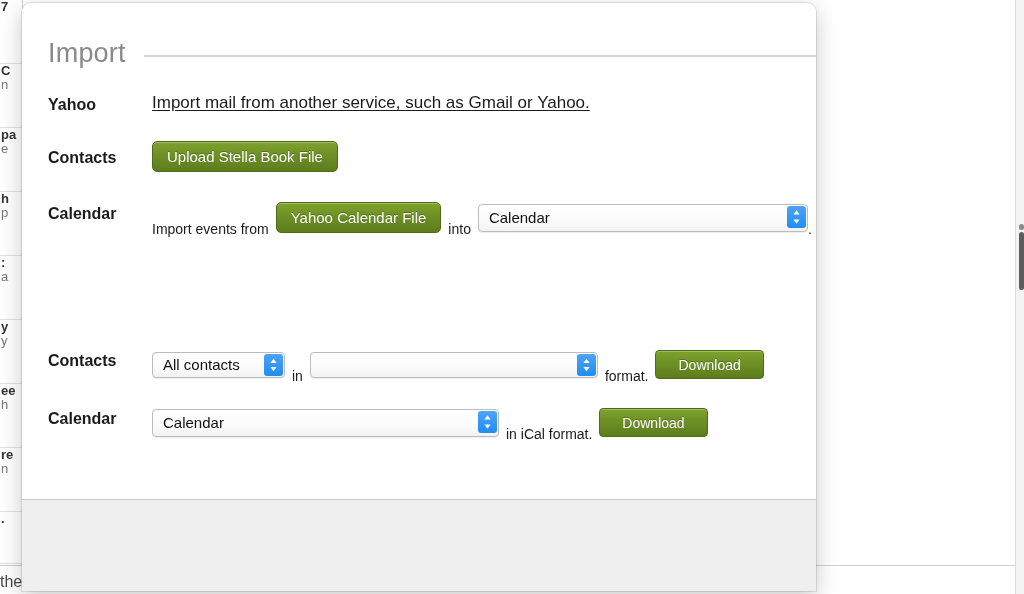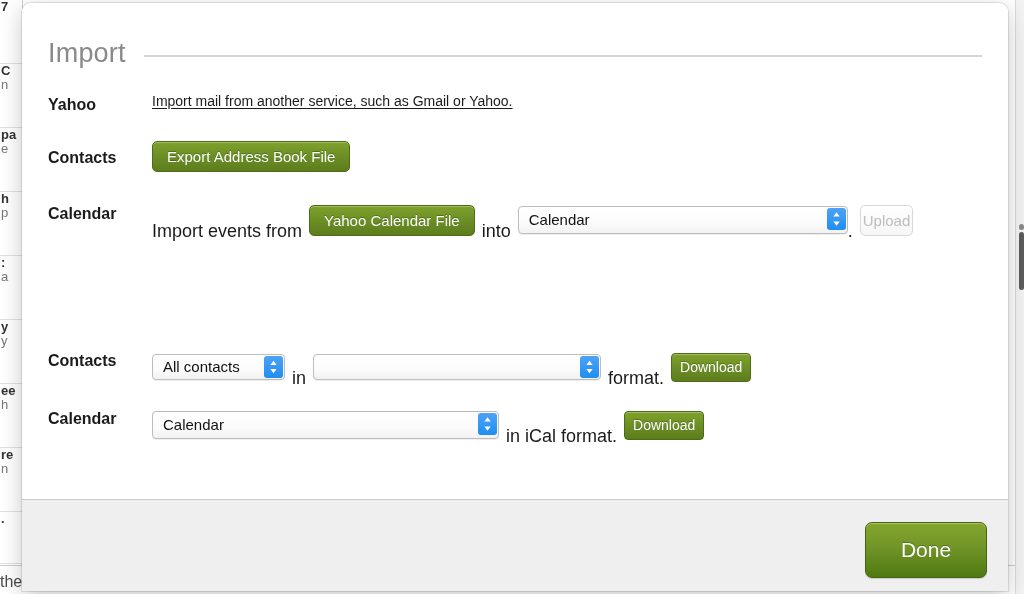--- a/index.html
+++ b/index.html
@@ -91,21 +91,21 @@
     height: 6px;
     background: #8a8a8a;
     border-radius: 3px;
   }
 
   
   .modal {
     position: absolute;
     left: 22px;
     top: 3px;
-    width: 986px;
+    width: 794px;
     height: 588px;
     background: #ffffff;
     border-top-left-radius: 9px;
     border-top-right-radius: 9px;
     box-shadow: 0 0 0 1px rgba(0,0,0,0.10), 0 6px 22px rgba(0,0,0,0.22);
     overflow: hidden;
   }
 
   .modal-body {
     position: absolute;
@@ -161,29 +161,29 @@
   }
   .row-content {
     position: absolute;
     left: 130px;
     display: flex;
     align-items: center;
     gap: 0px;
     white-space: nowrap;
   }
   .plain {
-    font-size: 18px;
+    font-size: 14px;
     color: #1b1b1b;
     white-space: nowrap;
     margin-top: 23px;
   }
 
   
   .import-link {
-    font-size: 14px;
+    font-size: 17px;
     color: #1b1b1b;
     text-decoration: underline;
     text-underline-offset: 2px;
     cursor: pointer;
   }
 
   
   .btn-green {
     display: inline-flex;
     align-items: center;
@@ -198,21 +198,21 @@
     text-shadow: 0 -1px 0 rgba(0,0,0,0.25);
     padding: 0 14px;
     height: 31px;
     box-sizing: border-box;
     cursor: pointer;
     white-space: nowrap;
   }
   .btn-green.small {
     font-size: 14px;
     height: 29px;
-    padding: 0 8px;
+    padding: 0 22px;
     border-radius: 4px;
   }
 
   .btn-done {
     position: absolute;
     right: 21px;
     top: 22px;
     width: 122px;
     height: 56px;
     font-size: 21px;
@@ -356,21 +356,21 @@
         <div class="rule"></div>
       </div>
 
       <div class="row-label" style="top:93px;">Yahoo</div>
       <div class="row-content" style="top:90px;">
         <a class="import-link">Import mail from another service, such as Gmail or Yahoo.</a>
       </div>
 
       <div class="row-label" style="top:146px;">Contacts</div>
       <div class="row-content" style="top:138px;">
-        <button class="btn-green">Export Address Book File</button>
+        <button class="btn-green">Upload Stella Book File</button>
       </div>
 
       <div class="row-label" style="top:202px;">Calendar</div>
       <div class="row-content" style="top:195px;">
         <span class="plain">Import events from</span>
         <span class="sp"></span>
         <button class="btn-green">Yahoo Calendar File</button>
         <span class="sp"></span>
         <span class="plain">into</span>
         <span class="sp"></span>

